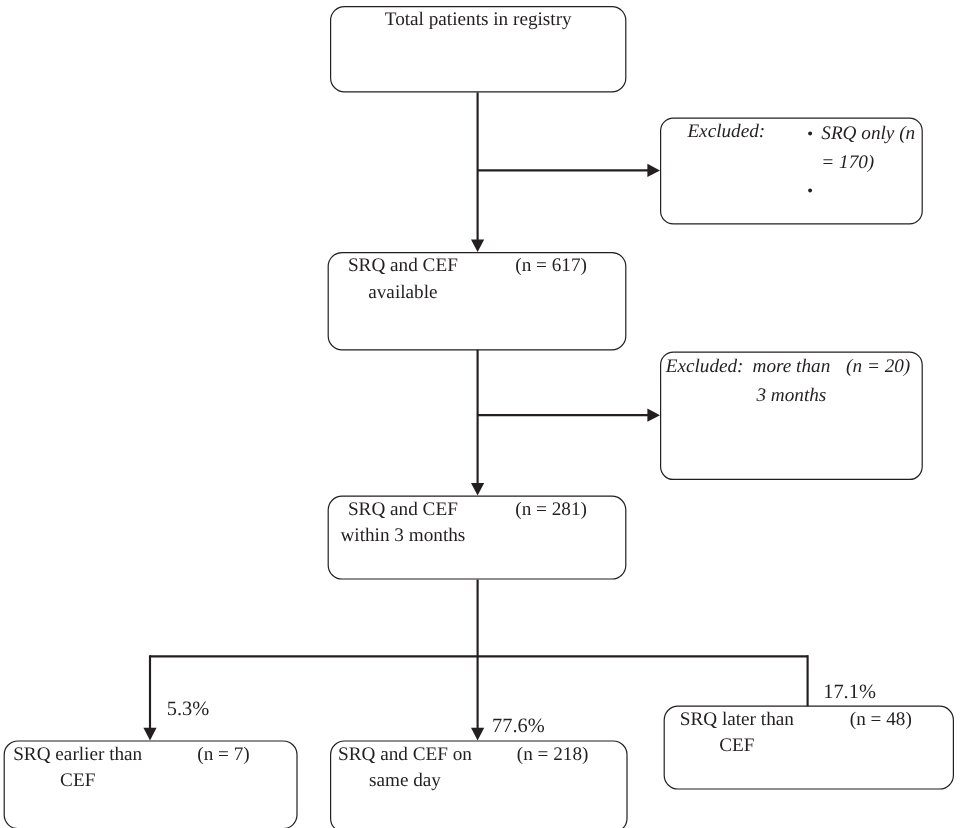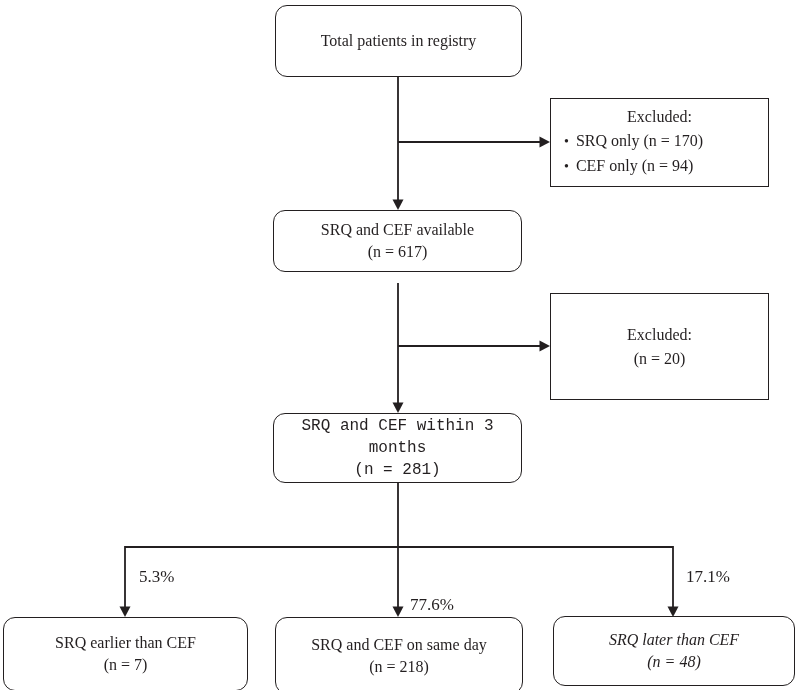--- a/index.html
+++ b/index.html
@@ -23,29 +23,29 @@
     width: 800px; height: 690px;
   }
   svg.connectors line { stroke: var(--line); stroke-width: 1.8; }
   svg.connectors polygon { fill: var(--line); }
   .node {
     position: absolute;
     box-sizing: border-box;
     border: 1.8px solid var(--line);
     background: var(--background);
     display: flex;
-    flex-direction: column;
+    flex-direction: row;
     justify-content: center;
-    align-items: flex-end;
+    align-items: flex-start;
     text-align: center;
     font-size: 16px;
     line-height: 22px;
   }
   .node.round { border-radius: 12px; }
-  .node.square { border-radius: 0; }
+  .node.square { border-radius: 11px; font-style: italic; }
   .node .line { width: 100%; }
   .node .bullets { width: 100%; margin-top: 1px; }
   .bullet-row {
     display: flex;
     align-items: baseline;
     text-align: left;
     padding-left: 13px;
     gap: 7px;
     line-height: 24px;
   }
@@ -94,52 +94,52 @@
 
   <div class="node square" style="left:550px; top:98px; width:219px; height:89px; justify-content:center;">
     <div class="line">Excluded:</div>
     <div class="bullets">
       <div class="bullet-row">
         <span class="bullet-glyph">•</span>
         <span>SRQ only (n = 170)</span>
       </div>
       <div class="bullet-row">
         <span class="bullet-glyph">•</span>
-        <span>CEF only (n = 94)</span>
       </div>
     </div>
   </div>
 
-  <div class="node round" style="left:273px; top:210px; width:249px; height:62px;">
+  <div class="node round" style="left:273px; top:210px; width:249px; height:82px;">
     <div class="line">SRQ and CEF available</div>
     <div class="line">(n = 617)</div>
   </div>
 
   <div class="node square" style="left:550px; top:293px; width:219px; height:107px; line-height:24px;">
     <div class="line">Excluded:</div>
+    <div class="line">more than 3 months</div>
     <div class="line">(n = 20)</div>
   </div>
 
-  <div class="node round" style="left:273px; top:413px; width:249px; height:70px;font-family:Liberation Mono, monospace;">
+  <div class="node round" style="left:273px; top:413px; width:249px; height:70px;">
     <div class="line">SRQ and CEF within 3 months</div>
     <div class="line">(n = 281)</div>
   </div>
 
-  <div class="pct-label" style="left:139px; top:566px;">5.3%</div>
+  <div class="pct-label" style="left:139px; top:580px;">5.3%</div>
   <div class="pct-label" style="left:410px; top:566px;margin-top:28px;">77.6%</div>
   <div class="pct-label" style="left:686px; top:566px;">17.1%</div>
 
   <div class="node round" style="left:3px; top:617px; width:245px; height:74px;">
     <div class="line">SRQ earlier than CEF</div>
     <div class="line">(n = 7)</div>
   </div>
 
   <div class="node round" style="left:275px; top:617px; width:248px; height:77px;">
     <div class="line">SRQ and CEF on same day</div>
     <div class="line">(n = 218)</div>
   </div>
 
-  <div class="node round" style="left:553px; top:616px; width:242px; height:70px;font-style:italic;">
+  <div class="node round" style="left:553px; top:588px; width:242px; height:70px;">
     <div class="line">SRQ later than CEF</div>
     <div class="line">(n = 48)</div>
   </div>
 
 </div>
 
 </body></html>

